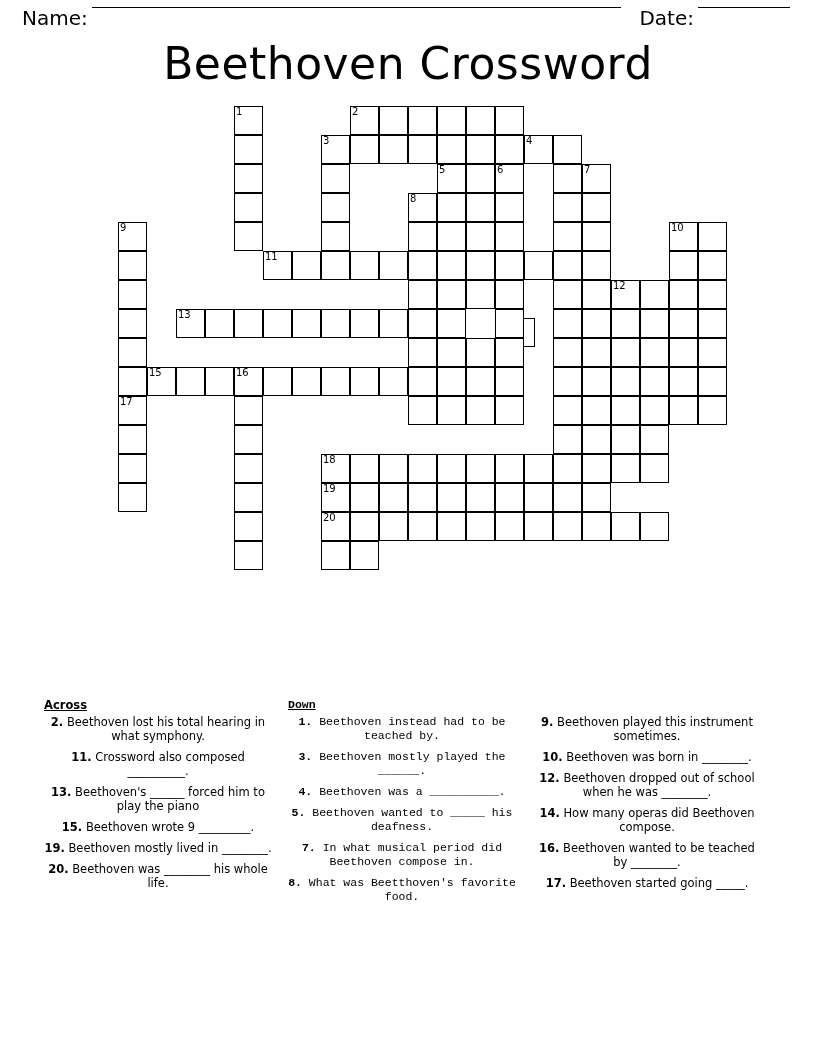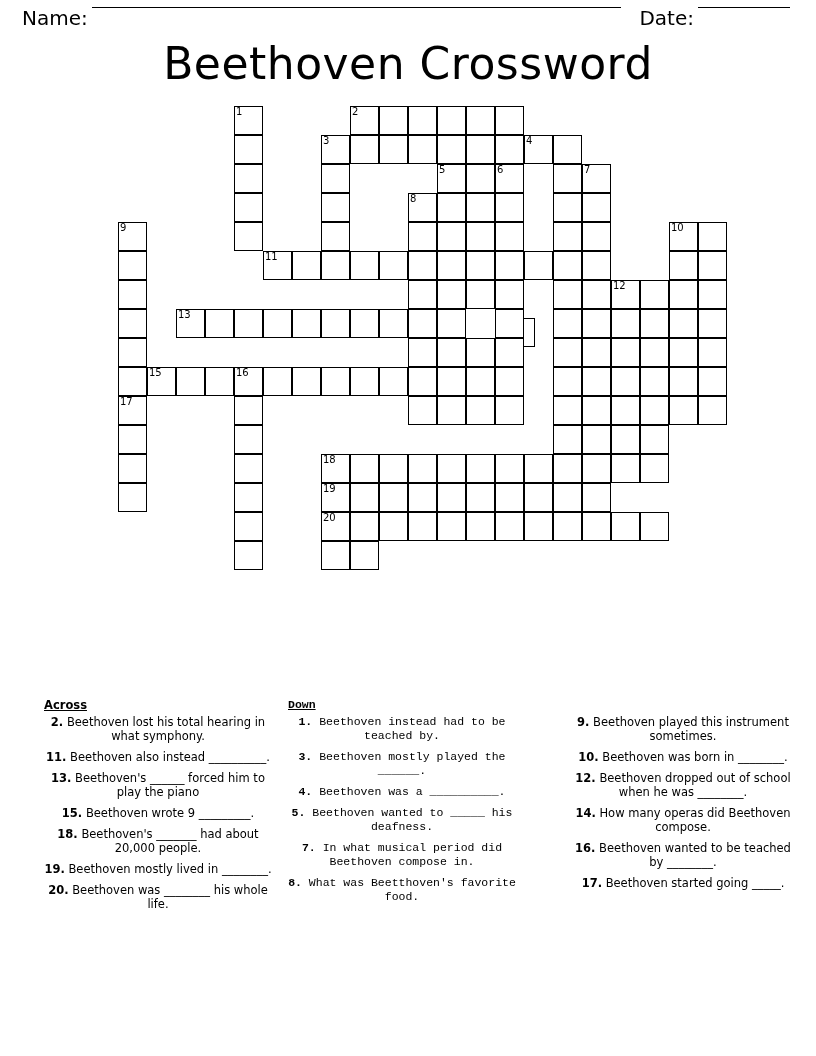--- a/index.html
+++ b/index.html
@@ -101,21 +101,21 @@
     height: 260px;
   }
   .col {
     position: absolute;
     top: 0;
     font-size: 11.5px;
     line-height: 14px;
   }
   .col-across { left: 0px; width: 228px; }
   .col-down   { left: 244px; width: 228px; font-family: Liberation Mono, monospace; }
-  .col-down2  { left: 488px; width: 230px; margin-left: 36px; }
+  .col-down2  { left: 488px; width: 230px; }
 
   .col-head {
     font-weight: bold;
     text-decoration: underline;
     font-size: 11.5px;
     margin-bottom: 3px;
   }
   .clue {
     margin-bottom: 7px;
     text-align: center;
@@ -362,24 +362,23 @@
         <div class="cell" style="left: 350px; top: 437px;"></div>
       </div>
   </div>
 
   <div class="clues">
 
     <div class="col col-across">
       <div class="col-head">Across</div>
       <div id="across-list">
           <div class="clue"><b>2.</b><span> Beethoven lost his total hearing in what symphony.</span></div>
-          <div class="clue"><b>11.</b><span> Beethoven also instead __________.</span></div>
+          <div class="clue"><b>11.</b><span> Crossword also composed __________.</span></div>
           <div class="clue"><b>13.</b><span> Beethoven's ______ forced him to play the piano</span></div>
           <div class="clue"><b>15.</b><span> Beethoven wrote 9 _________.</span></div>
-          <div class="clue"><b>18.</b><span> Beethoven's _______ had about 20,000 people.</span></div>
           <div class="clue"><b>19.</b><span> Beethoven mostly lived in ________.</span></div>
           <div class="clue"><b>20.</b><span> Beethoven was ________ his whole life.</span></div>
         </div>
     </div>
 
     <div class="col col-down">
       <div class="col-head">Down</div>
       <div id="down-list-1">
           <div class="clue"><b>1.</b><span> Beethoven instead had to be teached by.</span></div>
           <div class="clue"><b>3.</b><span> Beethoven mostly played the ______.</span></div>

